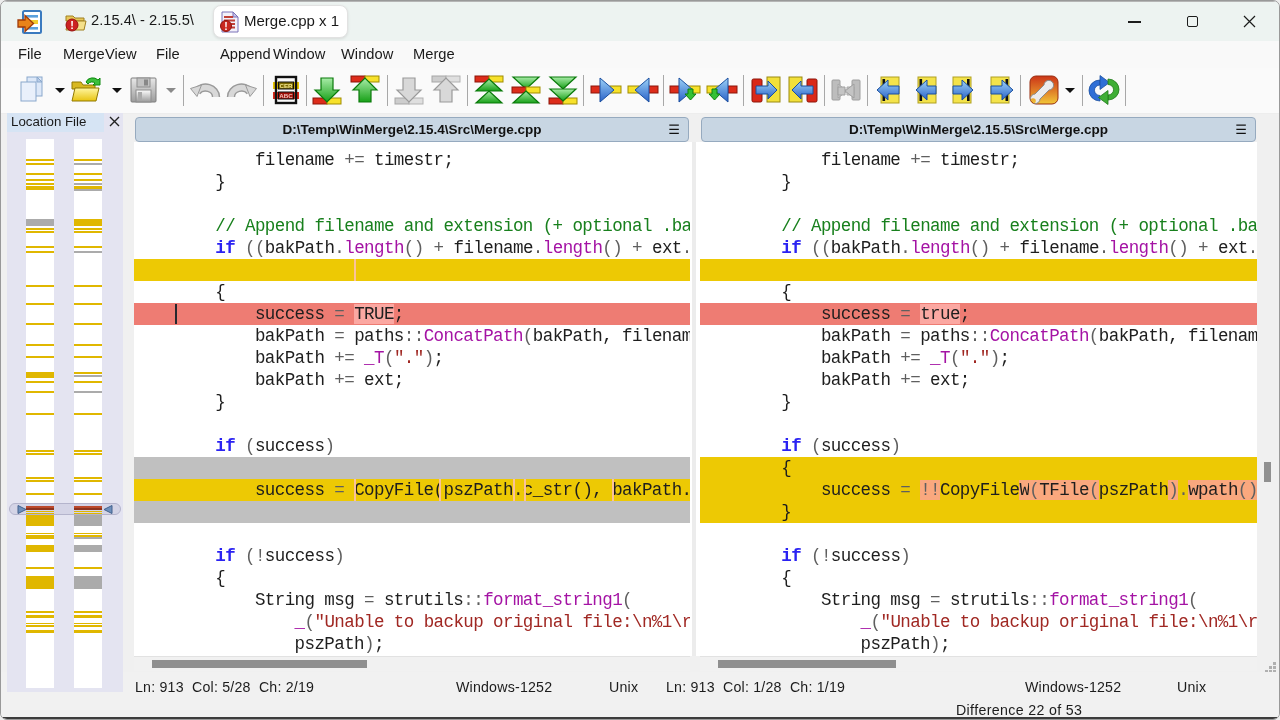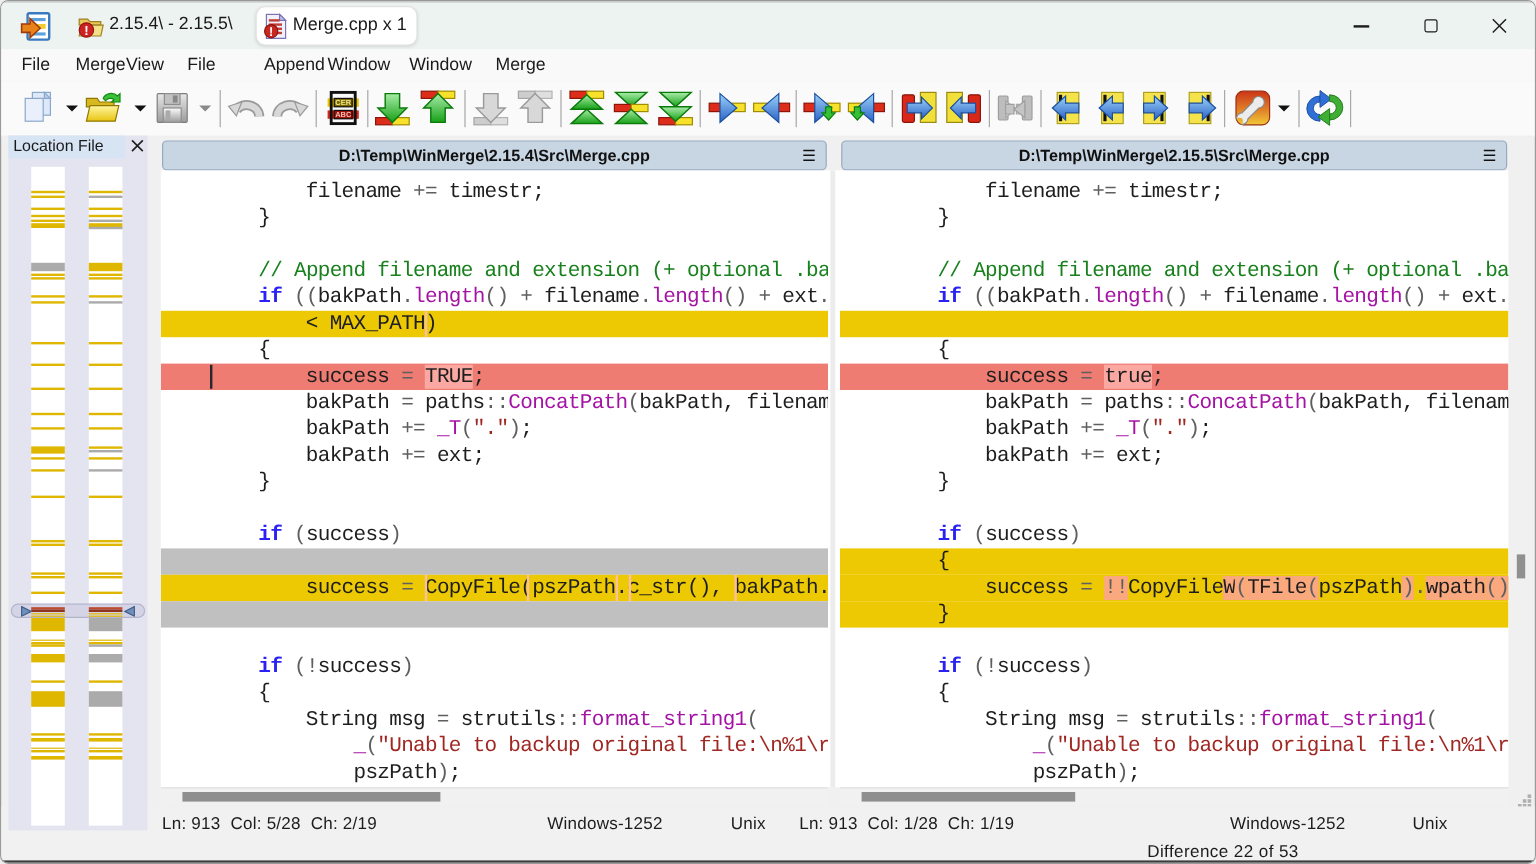--- a/index.html
+++ b/index.html
@@ -393,21 +393,20 @@
 <div class="pane" style="left:133px;width:556px">
       <div class="band by" style="left:0;top:117px;width:556px"></div>
 <div class="band bs" style="left:0;top:161px;width:556px"></div>
 <div class="band bg" style="left:0;top:315px;width:556px"></div>
 <div class="band by" style="left:0;top:337px;width:556px"></div>
 <div class="band bg" style="left:0;top:359px;width:556px"></div>
 <div class="t" style="left:41.5px;top:7px"><span class="d">        filename </span><span class="o">+=</span><span class="d"> timestr;</span></div>
 <div class="t" style="left:41.5px;top:29px"><span class="d">    }</span></div>
 <div class="t" style="left:41.5px;top:73px"><span class="d">    </span><span class="c">// Append filename and extension (+ optional .ba</span></div>
 <div class="t" style="left:41.5px;top:95px"><span class="d">    </span><span class="k">if</span><span class="d"> </span><span class="o">((</span><span class="d">bakPath</span><span class="o">.</span><span class="f">length</span><span class="o">()</span><span class="o"> + </span><span class="d">filename</span><span class="o">.</span><span class="f">length</span><span class="o">()</span><span class="o"> + </span><span class="d">ext</span><span class="o">.</span></div>
-<div class="t" style="left:41.5px;top:117px"><span class="d">        &lt; MAX_PATH)</span></div>
 <div class="t" style="left:41.5px;top:139px"><span class="d">    {</span></div>
 <div class="t" style="left:41.5px;top:161px"><span class="d">        success </span><span class="o">=</span><span class="d"> </span><span class="d wl">TRUE</span><span class="d">;</span></div>
 <div class="t" style="left:41.5px;top:183px"><span class="d">        bakPath </span><span class="o">=</span><span class="d"> paths</span><span class="o">::</span><span class="f">ConcatPath</span><span class="o">(</span><span class="d">bakPath, filenam</span></div>
 <div class="t" style="left:41.5px;top:205px"><span class="d">        bakPath </span><span class="o">+=</span><span class="d"> </span><span class="f">_T</span><span class="o">(</span><span class="s">"."</span><span class="o">)</span><span class="d">;</span></div>
 <div class="t" style="left:41.5px;top:227px"><span class="d">        bakPath </span><span class="o">+=</span><span class="d"> ext;</span></div>
 <div class="t" style="left:41.5px;top:249px"><span class="d">    }</span></div>
 <div class="t" style="left:41.5px;top:293px"><span class="d">    </span><span class="k">if</span><span class="d"> </span><span class="o">(</span><span class="d">success</span><span class="o">)</span></div>
 <div class="t" style="left:41.5px;top:337px"><span class="d">        success </span><span class="o">=</span><span class="d"> CopyFile(pszPath.c_str(), bakPath.</span></div>
 <div class="t" style="left:41.5px;top:403px"><span class="d">    </span><span class="k">if</span><span class="d"> </span><span class="o">(!</span><span class="d">success</span><span class="o">)</span></div>
 <div class="t" style="left:41.5px;top:425px"><span class="d">    {</span></div>

